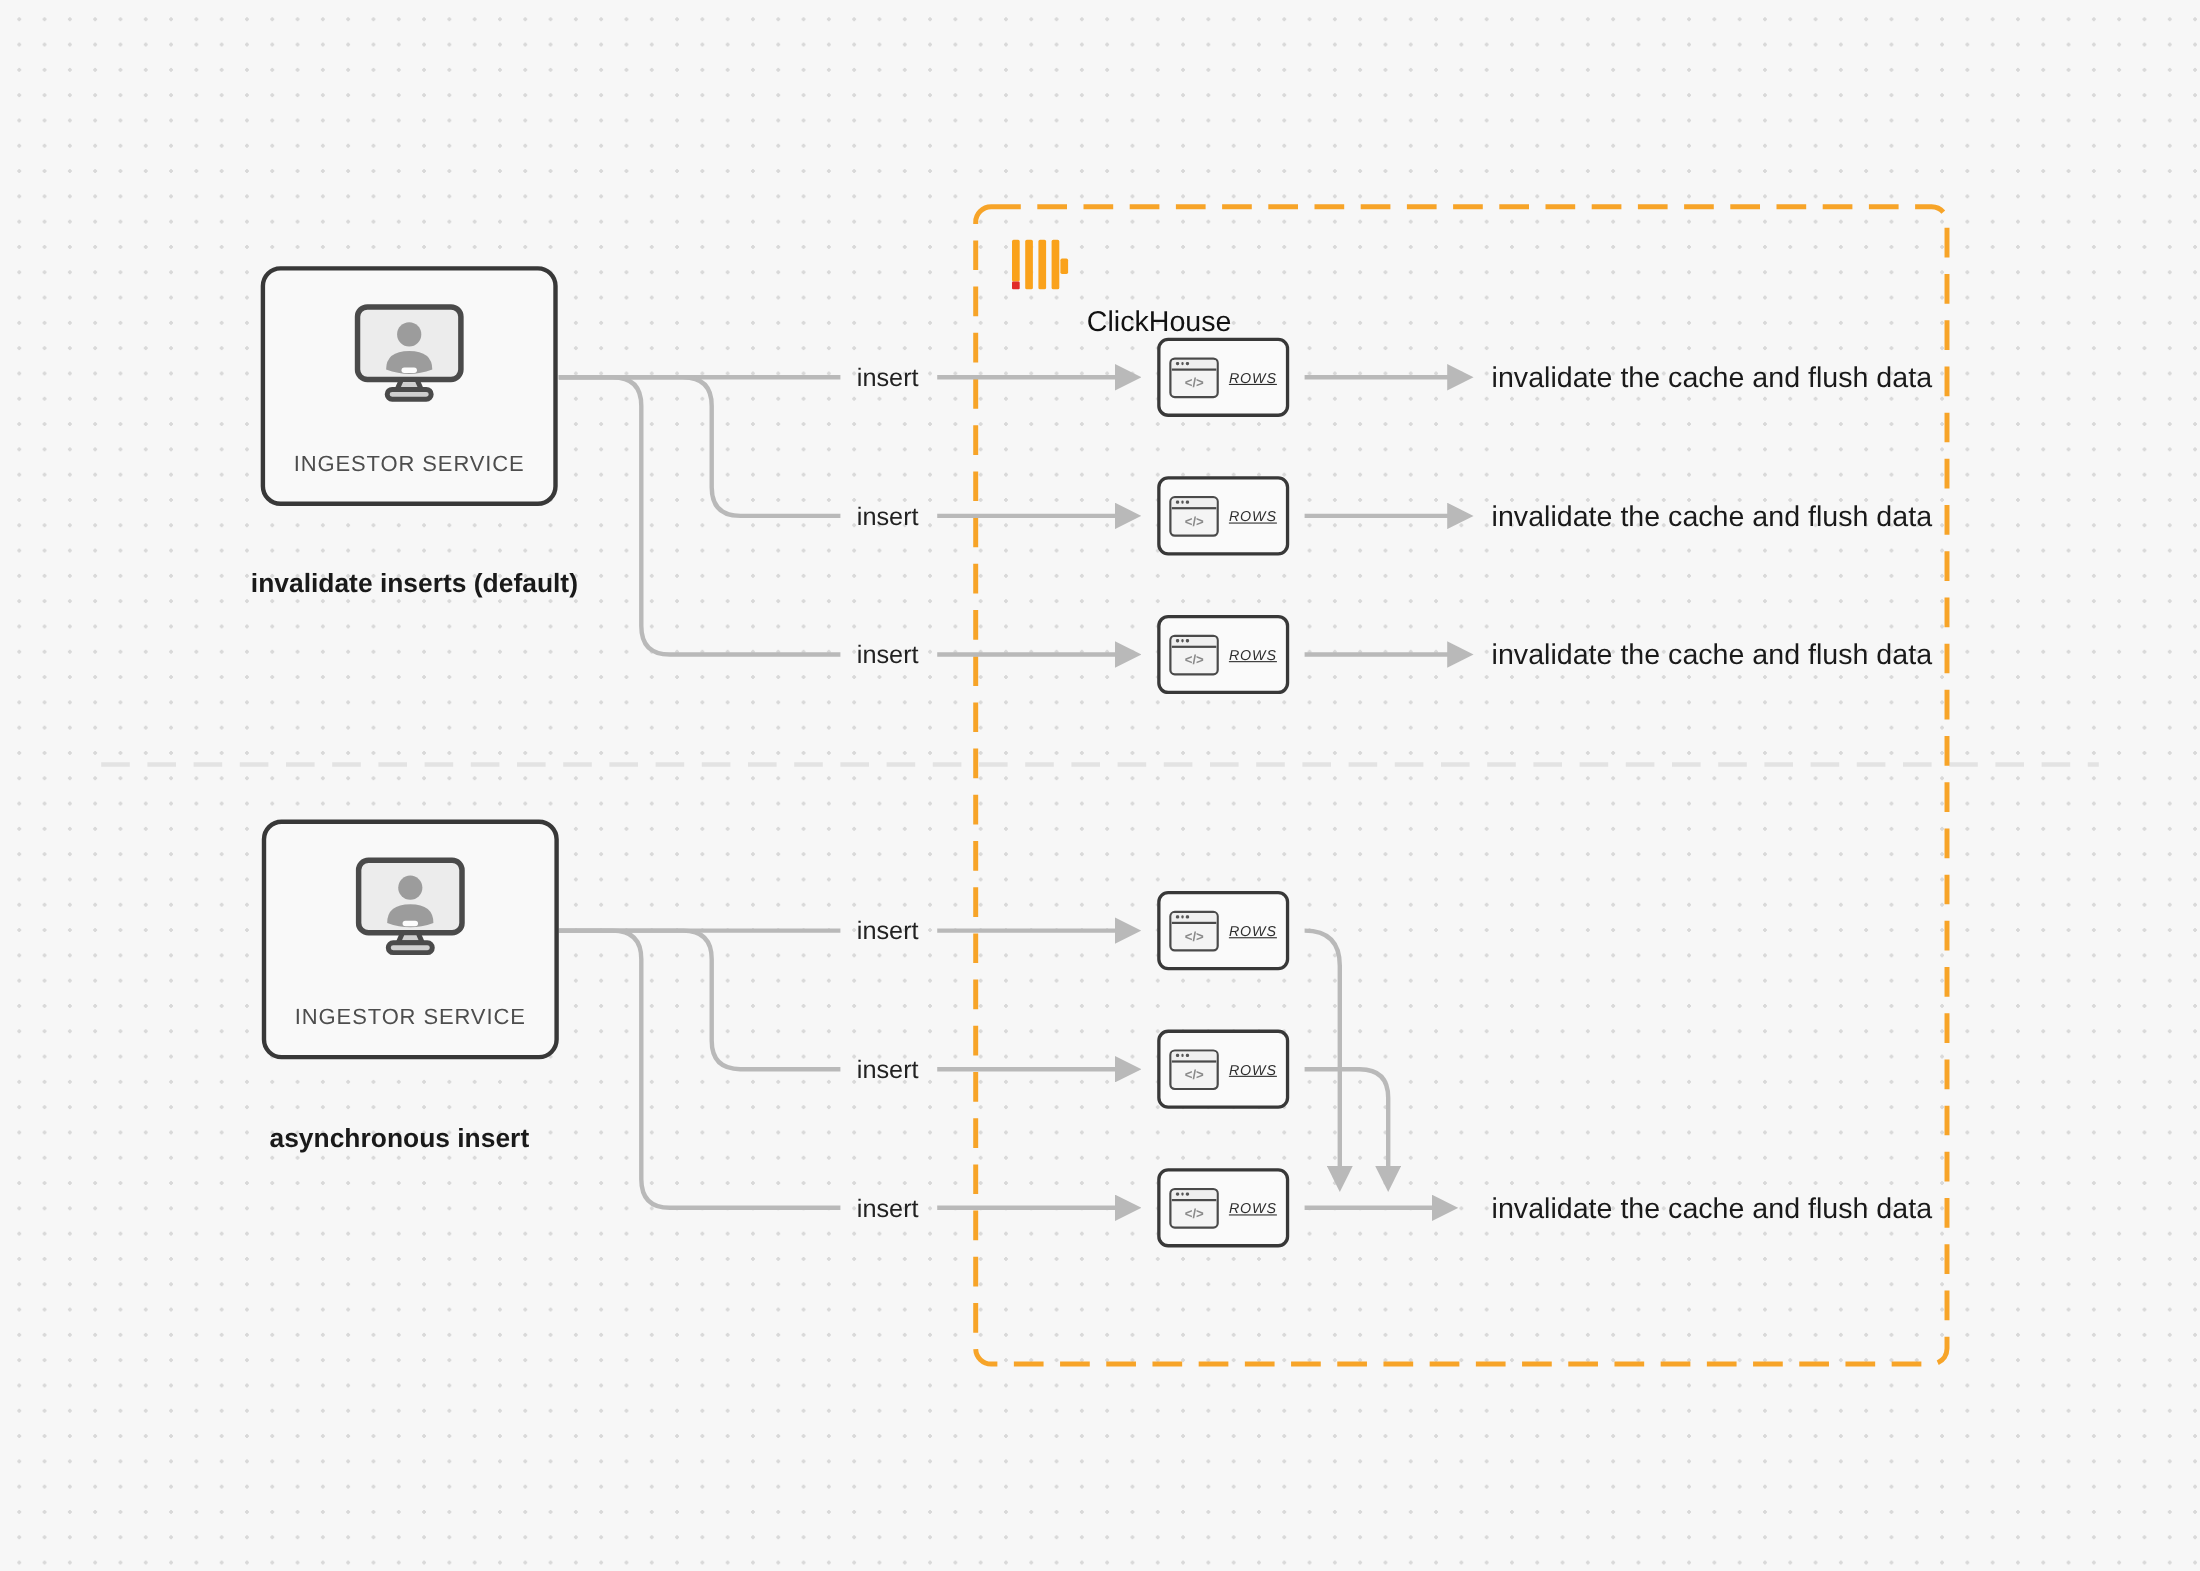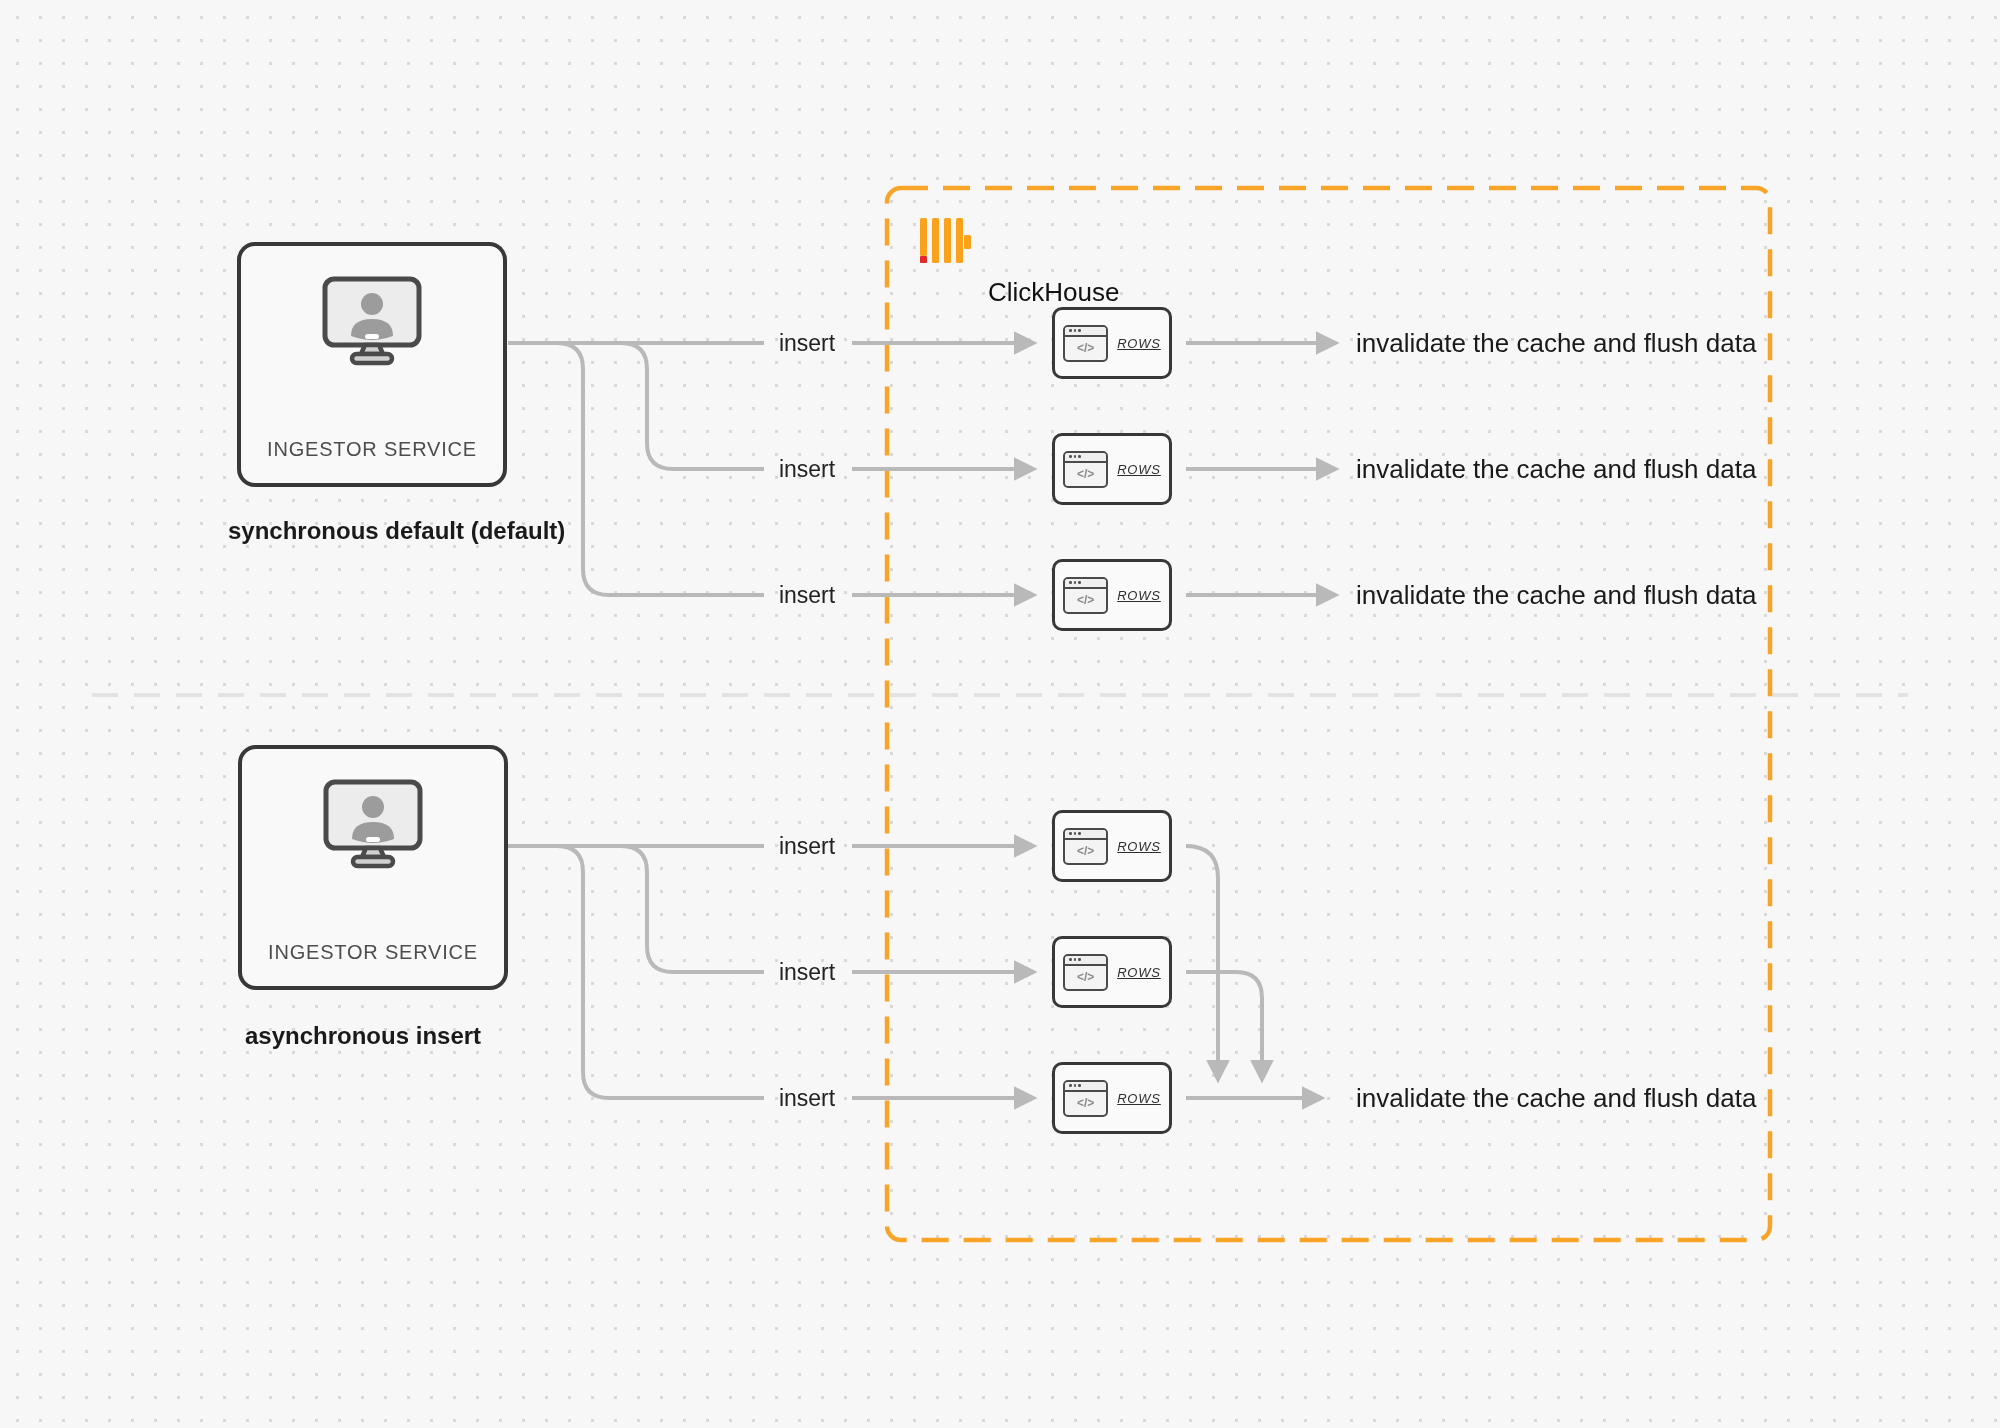--- a/index.html
+++ b/index.html
@@ -32,21 +32,21 @@
     background-size:23px 23px;
     background-position:6px 6px;
   }
   svg.connectors{position:absolute;left:0;top:0;width:2000px;height:1428px;}
   .conn{stroke:var(--connector);stroke-width:4;fill:none;}
   .conn-marker{fill:var(--connector);}
   .ch-boundary{stroke:var(--accent-orange);stroke-width:4.5;fill:none;stroke-dasharray:27 15;}
   .divider{stroke:var(--divider);stroke-width:4;stroke-dasharray:26 16;fill:none;}
 
   .service-box{
-    position:absolute;width:270px;height:245px;
+    position:absolute;width:270px;height:218px;
     background:var(--box-bg);
     border:4px solid var(--dark-border);
     border-radius:18px;
     display:flex;flex-direction:column;align-items:center;
   }
   .service-label{
     position:absolute;left:0;right:0;bottom:22px;
     text-align:center;font-size:20px;letter-spacing:0.8px;
     color:var(--muted-text);
   }
@@ -161,21 +161,21 @@
       <rect x="3" y="3" width="94" height="66" rx="9" fill="#ececec" stroke="#4a4a4a" stroke-width="5"></rect>
       <circle cx="50" cy="28" r="11" fill="var(--icon-gray)"></circle>
       <path d="M29 60 Q29 43 50 43 Q71 43 71 60 Q60 64 50 64 Q40 64 29 60 Z" fill="var(--icon-gray)"></path>
       <rect x="43" y="58" width="14" height="5" rx="2.5" fill="#fdfdfd"></rect>
       <path d="M43 69 H57 L61 78 H39 Z" fill="#cfcfcf" stroke="#4a4a4a" stroke-width="4.5" stroke-linejoin="round"></path>
       <rect x="30" y="78" width="40" height="9" rx="4.5" fill="#cfcfcf" stroke="#4a4a4a" stroke-width="4.5"></rect>
     </svg>
     <div class="service-label">INGESTOR SERVICE</div>
   </div>
 
-  <div class="caption" style="left:228px;top:517px;">synchronous default (default)</div>
+  <div class="caption" style="left:228px;top:517px;">invalidate inserts (default)</div>
 
   <div class="insert-label" style="left:757px;top:327px;">insert</div>
   <div class="insert-label" style="left:757px;top:453px;">insert</div>
   <div class="insert-label" style="left:757px;top:579px;">insert</div>
 
   <div class="rows-card" style="left:1052px;top:307px;">
     <div class="win-icon">
       <div class="win-bar">
           <span class="win-dot"></span>
           <span class="win-dot"></span>

